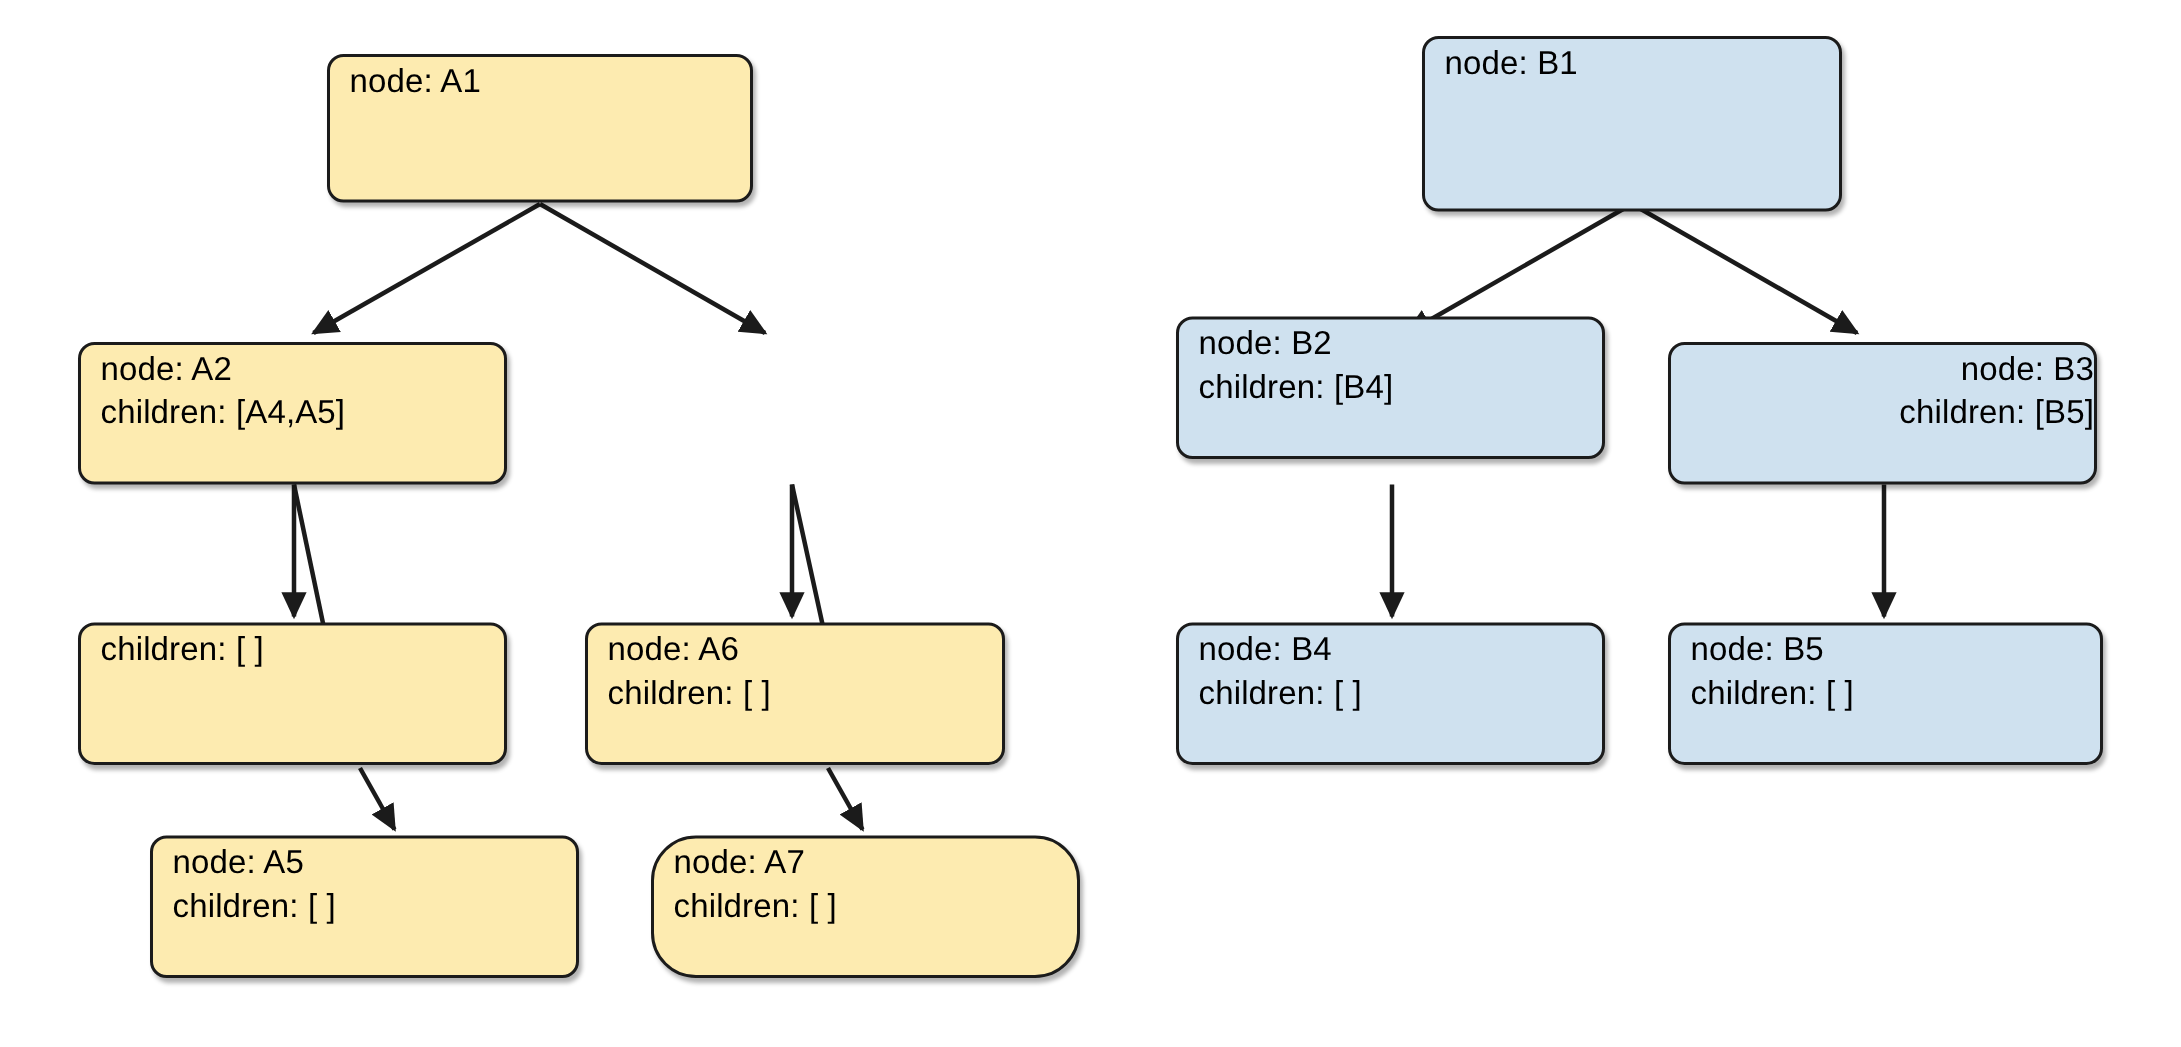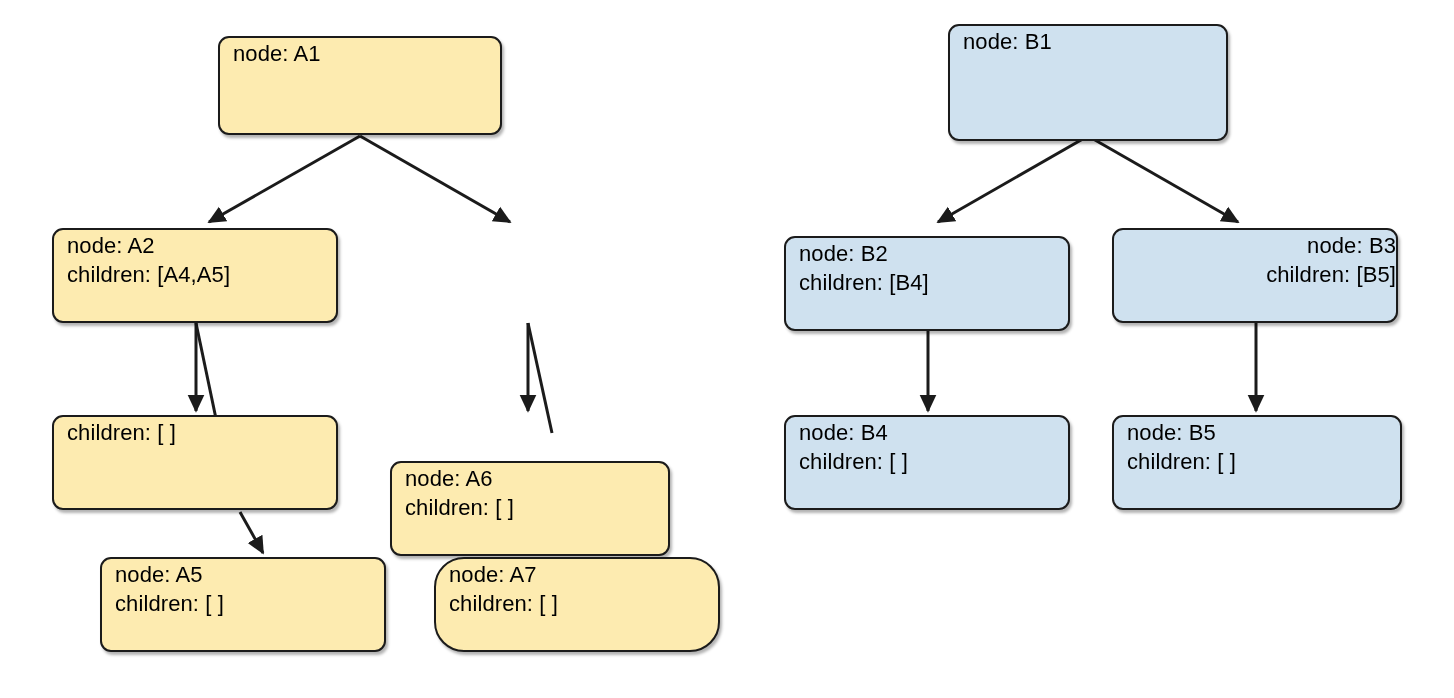--- a/index.html
+++ b/index.html
@@ -85,40 +85,40 @@
   <div class="node yellow" style="left:52px; top:228px; width:286px; height:95px;">
     <span class="line">node: A2</span>
     <span class="line">children: [A4,A5]</span>
   </div>
 
 
   <div class="node yellow" style="left:52px; top:415px; width:286px; height:95px;">
     <span class="line">children: [ ]</span>
   </div>
 
-  <div class="node yellow" style="left:390px; top:415px; width:280px; height:95px;margin-top:46px;">
+  <div class="node yellow" style="left:390px; top:415px; width:280px; height:95px;">
     <span class="line">node: A6</span>
     <span class="line">children: [ ]</span>
   </div>
 
   <div class="node yellow" style="left:100px; top:557px; width:286px; height:95px;">
     <span class="line">node: A5</span>
     <span class="line">children: [ ]</span>
   </div>
 
   <div class="node yellow" style="left:434px; top:557px; width:286px; height:95px;border-radius:30px;">
     <span class="line">node: A7</span>
     <span class="line">children: [ ]</span>
   </div>
 
   <div class="node blue" style="left:948px; top:24px; width:280px; height:117px;">
     <span class="line">node: B1</span>
   </div>
 
-  <div class="node blue" style="left:784px; top:236px; width:286px; height:95px;">
+  <div class="node blue" style="left:784px; top:211px; width:286px; height:95px;">
     <span class="line">node: B2</span>
     <span class="line">children: [B4]</span>
   </div>
 
   <div class="node blue" style="left:1112px; top:228px; width:286px; height:95px;text-align:right;">
     <span class="line">node: B3</span>
     <span class="line">children: [B5]</span>
   </div>
 
   <div class="node blue" style="left:784px; top:415px; width:286px; height:95px;">

